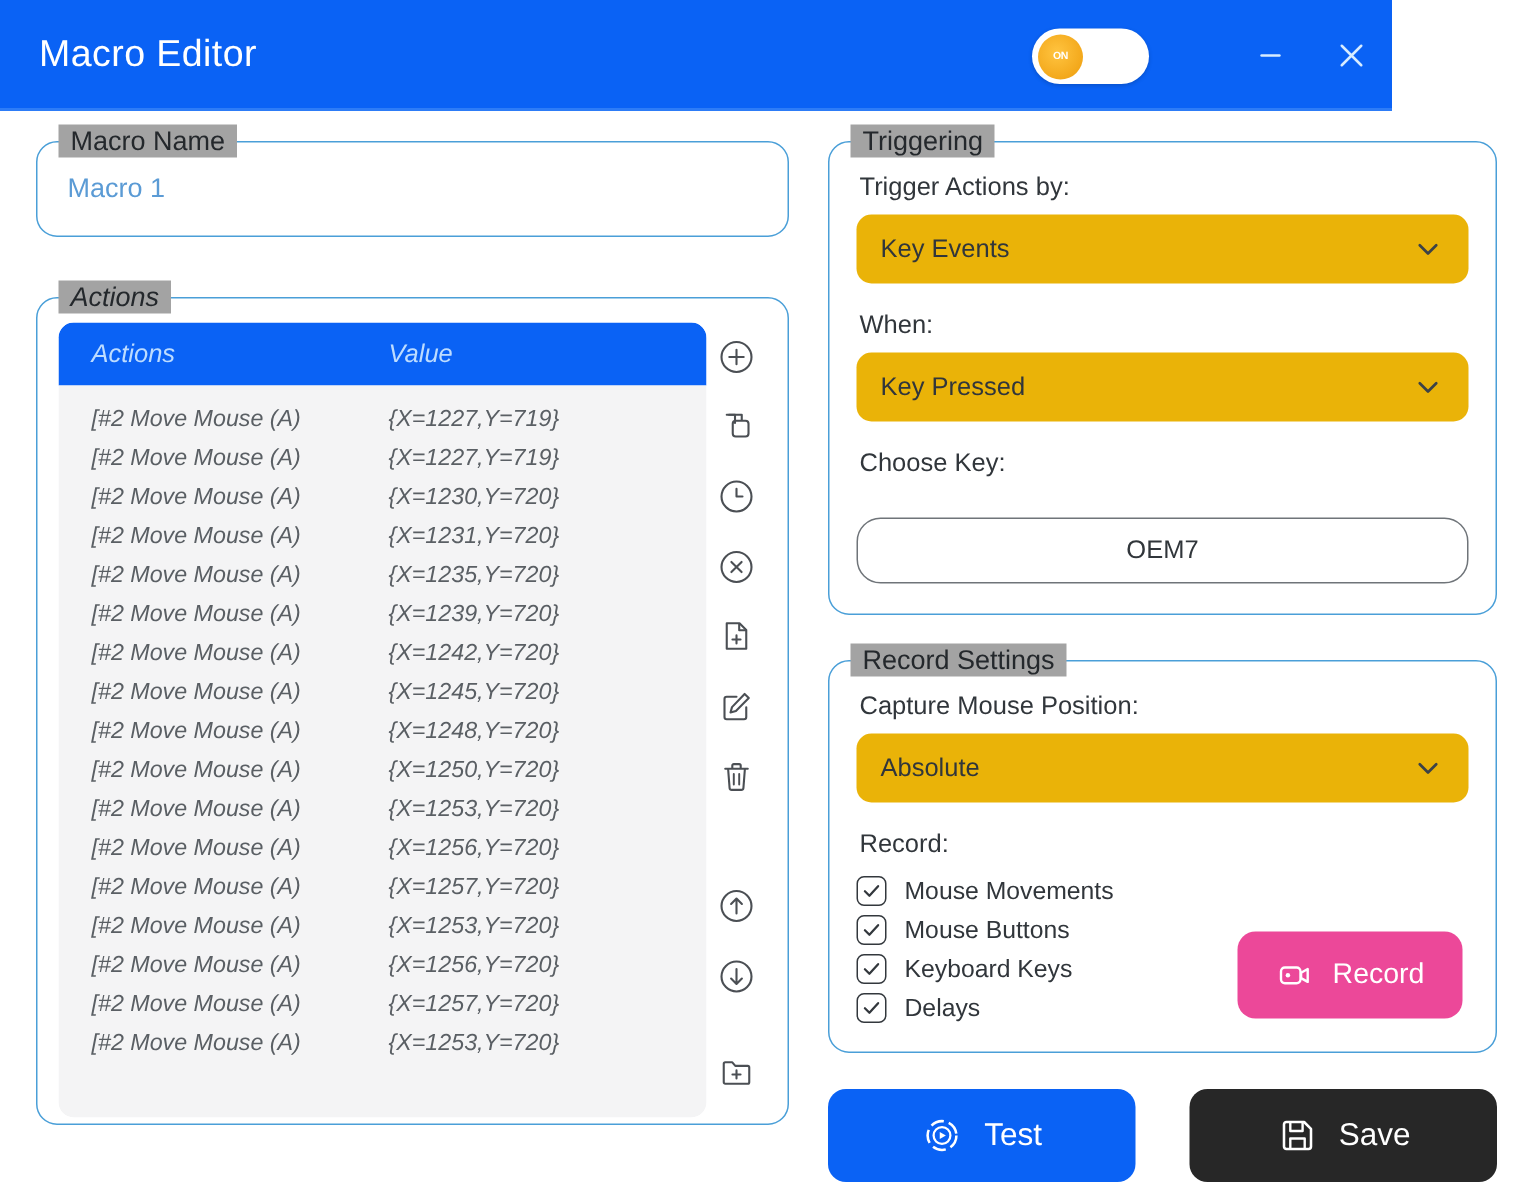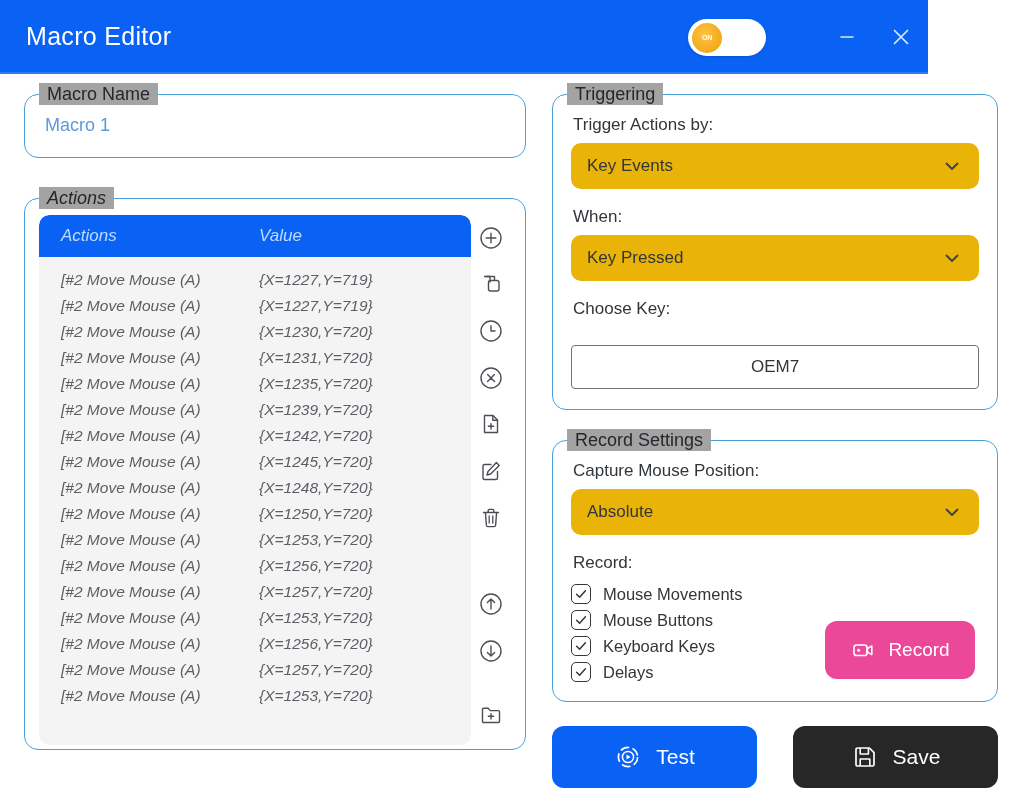--- a/index.html
+++ b/index.html
@@ -115,21 +115,21 @@
   .trigger-group{ padding:16px 18px 20px 18px; }
   .field-label{ font-size:17px; color:#31363b; margin:4px 0 8px 2px; }
   .select{
     height:46px; background:#eab308; border-radius:10px;
     display:flex; align-items:center; padding:0 16px;
     font-size:17px; color:#31363b; cursor:pointer; justify-content:space-between;
   }
   .select .chev{ color:#3c4247; display:flex; }
   .gap14{ height:14px; }
   .keybox{
-    height:44px; border:1.2px solid #6f7479; border-radius:4px;
+    height:44px; border:1.2px solid #6f7479; border-radius:16px;
     display:flex; align-items:center; justify-content:center;
     font-size:17px; color:#31363b; cursor:pointer; background:#fff;margin-top:26px;
   }
 
   .record-group{ margin-top:30px; padding:16px 18px 16px 18px; }
   .checks{ margin-top:4px; }
   .chk{
     display:flex; align-items:center; gap:12px; height:26px;
     font-size:16.5px; color:#31363b; cursor:pointer;
   }

